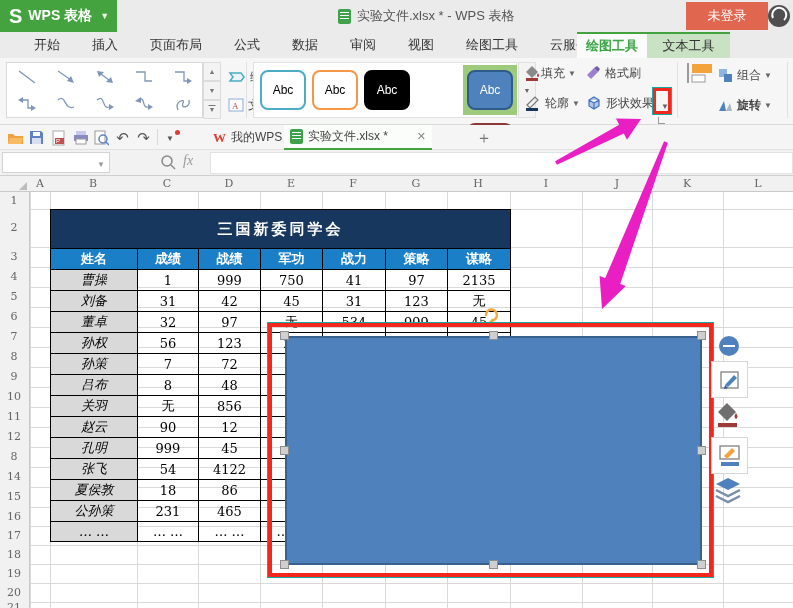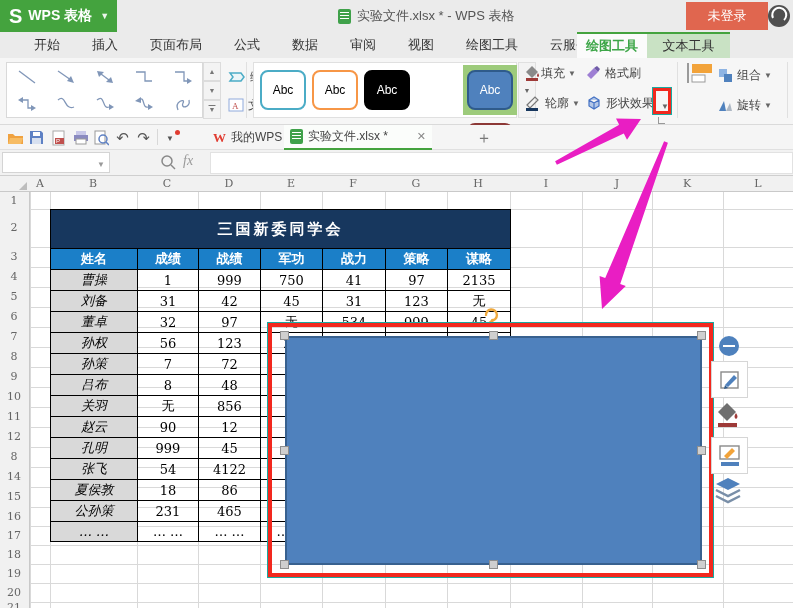--- a/index.html
+++ b/index.html
@@ -283,21 +283,21 @@
       <rect x="1" y="1" width="8" height="8" fill="#8EB4E3"></rect>
         <rect x="6" y="6" width="8" height="8" fill="#4F81BD"></rect>
       </svg>
     <span class="rb-lbl" style="margin-left:4px">组合</span>
     <span class="ddv">▼</span>
   </div>
   <div class="rbtn" style="left:680px;top:36px;margin-top:28px;">
     <span class="rb-lbl">对齐</span>
     <span class="ddv">▼</span>
   </div>
-  <div class="rbtn" style="left:718px;top:36px;">
+  <div class="rbtn" style="left:718px;top:36px;font-weight:bold;">
     <svg width="15" height="14">
       <path d="M1,13 L6,3 L8,13 Z" fill="#4F81BD"></path>
         <path d="M8,13 L12,5 L14,13 Z" fill="#AEB8C4"></path>
       </svg>
     <span class="rb-lbl" style="margin-left:4px">旋转</span>
     <span class="ddv">▼</span>
   </div>
   <div class="abs vdiv" style="left:787px;"></div>
 </div>
 

